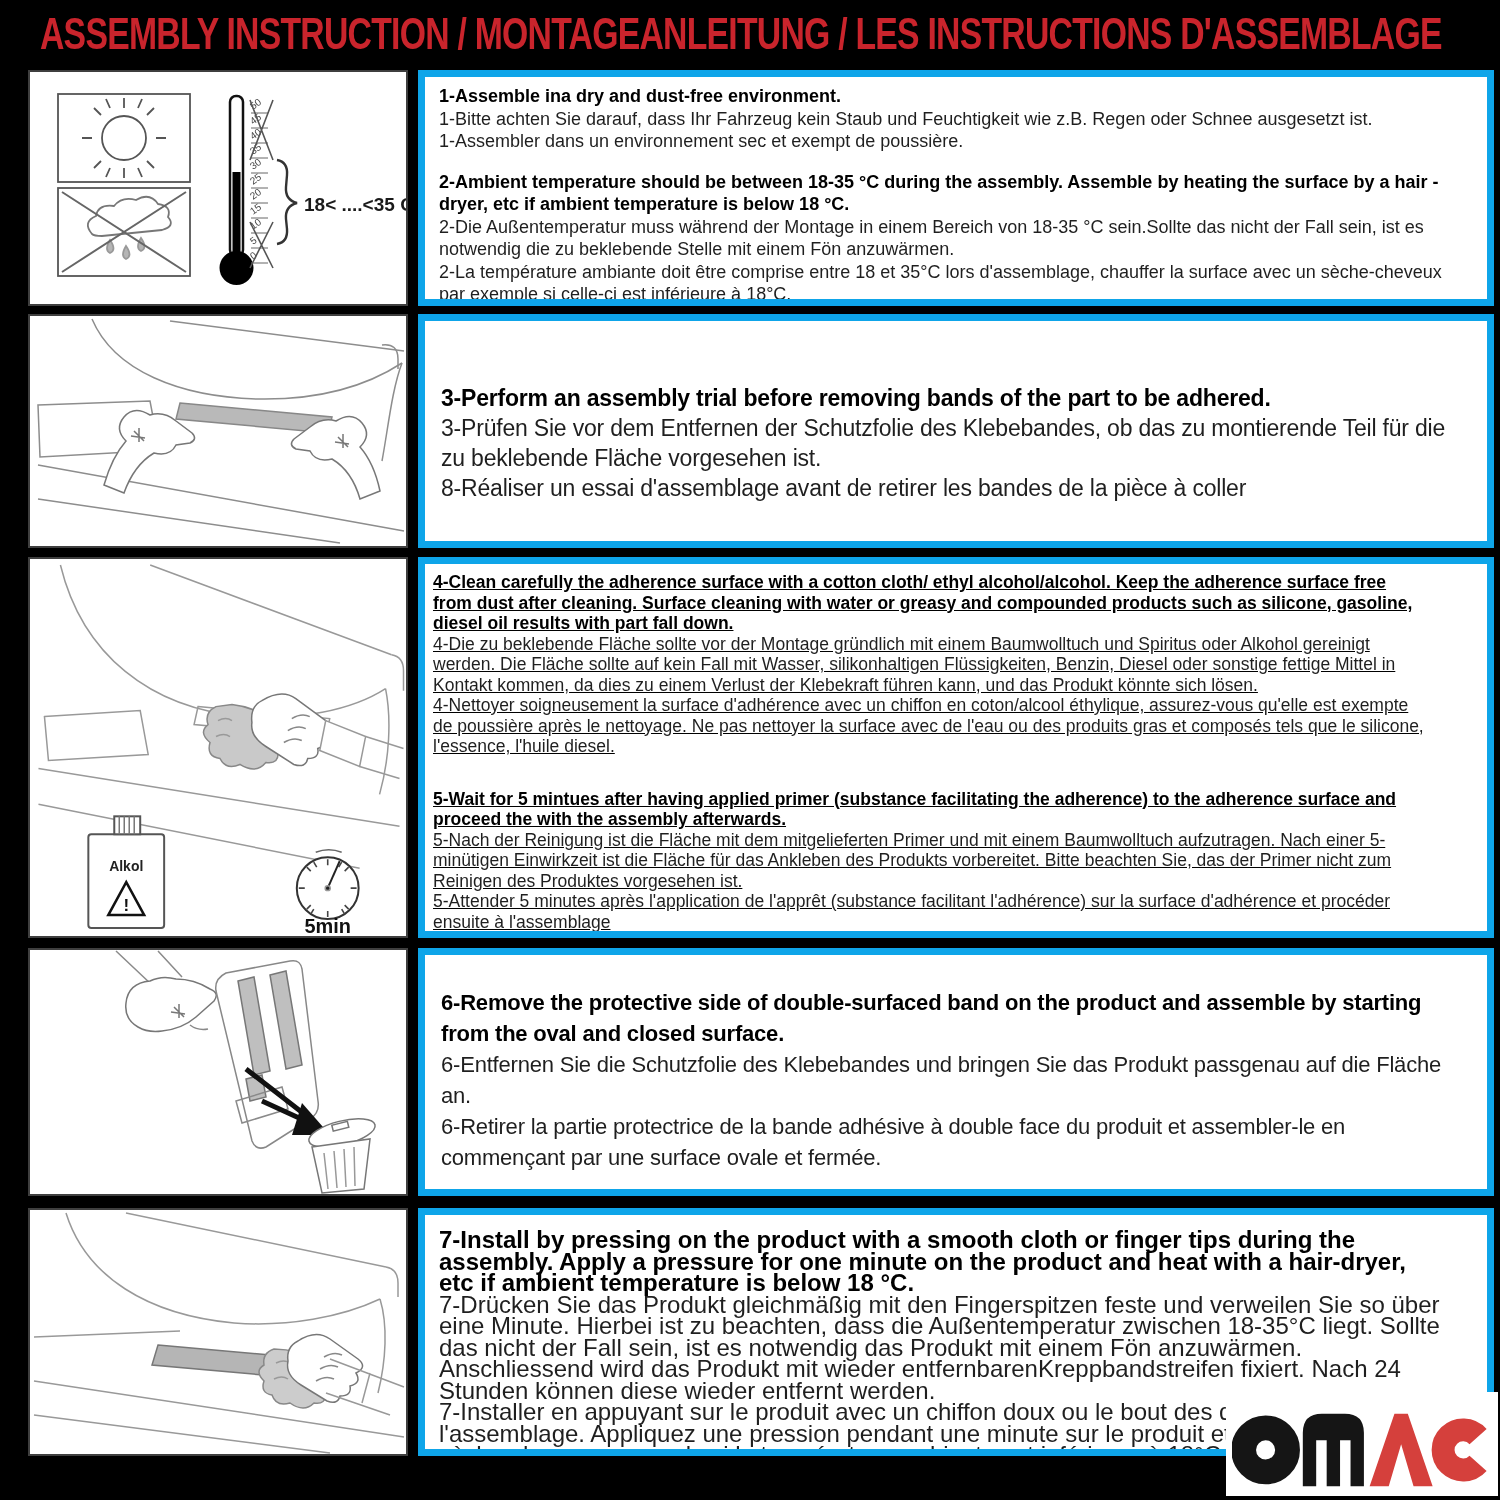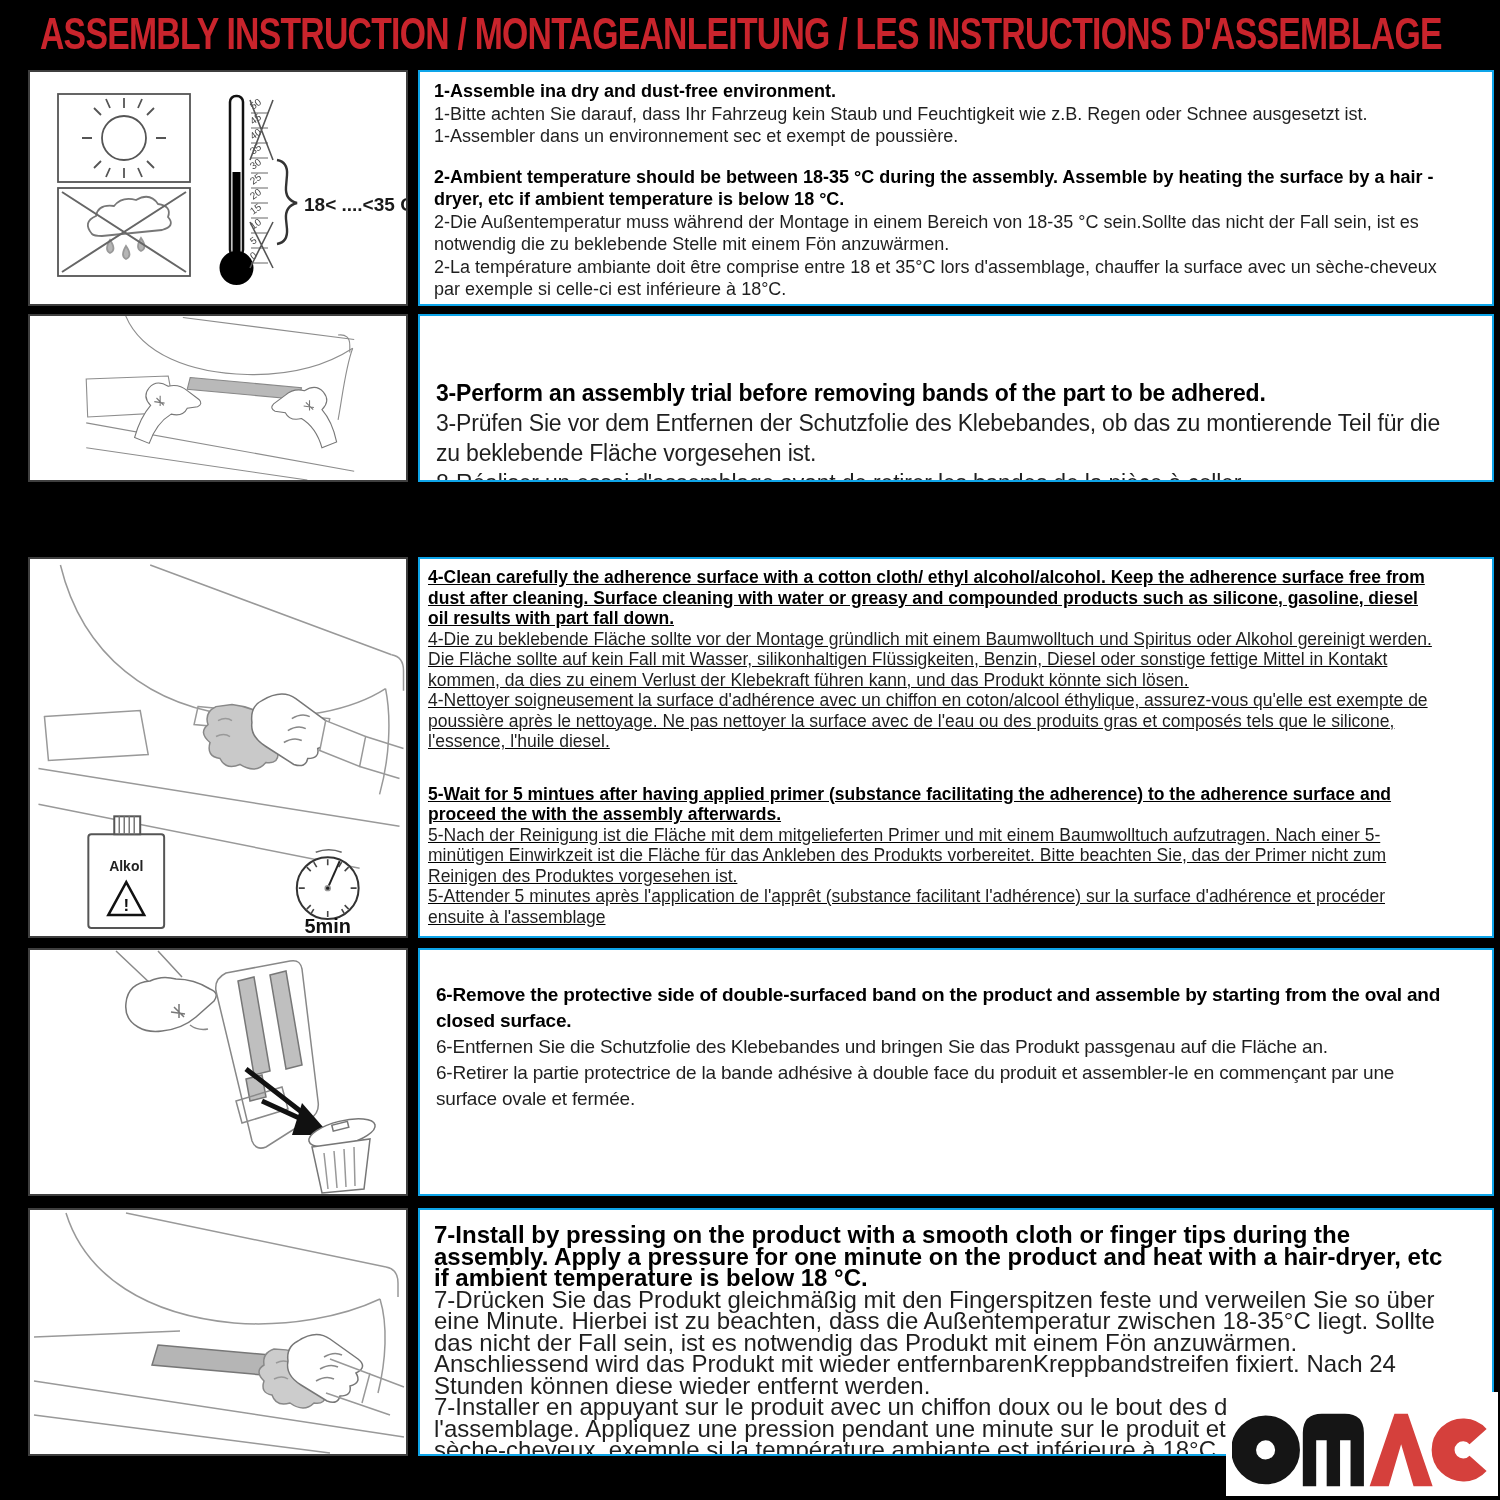--- a/index.html
+++ b/index.html
@@ -6,30 +6,30 @@
   .page{position:relative;width:1500px;height:1500px;background:#000000;overflow:hidden;
         font-family:"Liberation Sans", sans-serif;}
   .title{position:absolute;left:40px;top:8px;margin:0;white-space:nowrap;
          font-size:45px;font-weight:bold;letter-spacing:-1px;color:#c9242c;
          transform:scaleX(0.75);transform-origin:left top;}
   .row{position:absolute;left:0;width:1500px;}
   .imgbox{position:absolute;left:28px;width:380px;height:100%;box-sizing:border-box;
           border:2px solid #3f3f3f;background:#fff;}
   .imgbox svg{display:block;width:100%;height:100%;}
   .textbox{position:absolute;left:418px;width:1076px;height:100%;box-sizing:border-box;
-           border:2px solid #0ea5e9;background:#fff;overflow:hidden;}
+           border:7px solid #0ea5e9;background:#fff;overflow:hidden;}
   .textbox p{margin:0;}
   .textbox p.b{font-weight:bold;color:#000;}
   .textbox p.r{font-weight:normal;color:#1f1f1f;}
   .textbox p.gap{margin-top:18px;}
   .t1{padding:8px 36px 4px 14px;font-size:18px;line-height:22.5px;}
   .t2{padding:62px 30px 0 16px;font-size:23px;line-height:30px;letter-spacing:-0.2px;}
   .t3{padding:8px 60px 4px 8px;font-size:17.5px;line-height:20.5px;text-decoration:underline;}
   .t3 p.gap{margin-top:32px;}
-  .t4{padding:32px 40px 0 16px;font-size:19px;line-height:26px;letter-spacing:-0.2px;}
+  .t4{padding:32px 40px 0 16px;font-size:22px;line-height:31px;letter-spacing:-0.2px;}
   .t5{padding:14px 40px 0 14px;font-size:24px;line-height:21.5px;}
   .logo{position:absolute;left:1226px;top:1392px;width:272px;height:104px;background:#fff;}
   .logo svg{display:block;margin:14px 0 0 6px;}
   text{font-family:"Liberation Sans", sans-serif;}
 </style>
 </head>
 <body>
 
 <div class="page">
 
@@ -78,21 +78,21 @@
     <div class="textbox t1">
       <p class="b">1-Assemble ina dry and dust-free environment.</p>
       <p class="r">1-Bitte achten Sie darauf, dass Ihr Fahrzeug kein Staub und Feuchtigkeit wie z.B. Regen oder Schnee ausgesetzt ist.</p>
       <p class="r">1-Assembler dans un environnement sec et exempt de poussière.</p>
       <p class="b gap">2-Ambient temperature should be between 18-35 °C  during the assembly. Assemble by heating the surface by a hair -dryer, etc if ambient temperature is below 18 °C.</p>
       <p class="r">2-Die Außentemperatur muss während der Montage in einem Bereich von 18-35 °C  sein.Sollte das nicht der Fall sein, ist es notwendig die zu beklebende Stelle mit einem Fön anzuwärmen.</p>
       <p class="r">2-La température ambiante doit être comprise entre 18 et 35°C lors d'assemblage, chauffer la surface avec un sèche-cheveux par exemple si celle-ci est inférieure à 18°C.</p>
     </div>
   </section>
 
-  <section class="row" style="top:314px;height:168px">
+  <section class="row" style="top:314px;height:234px">
     <div class="imgbox">
       <svg viewBox="0 0 376 224" stroke="#8d8d8d" fill="none" stroke-width="1.5">
         <path d="M62,0 C84,52 150,78 228,80 C283,81 332,70 372,44"></path>
         <path d="M140,2 L374,32"></path>
         <path d="M372,44 C362,70 358,110 352,142"></path>
         <path d="M352,26 q16,-2 16,14 v10"></path>
         <path d="M8,86 L120,82 L128,124 Q128,132 118,132 L10,138 Z"></path>
         <path d="M8,146 L374,212 M8,180 L310,224"></path>
         <polygon points="150,84 302,98 298,114 146,100" fill="#b9b9b9" stroke="#888"></polygon>
         <g>

